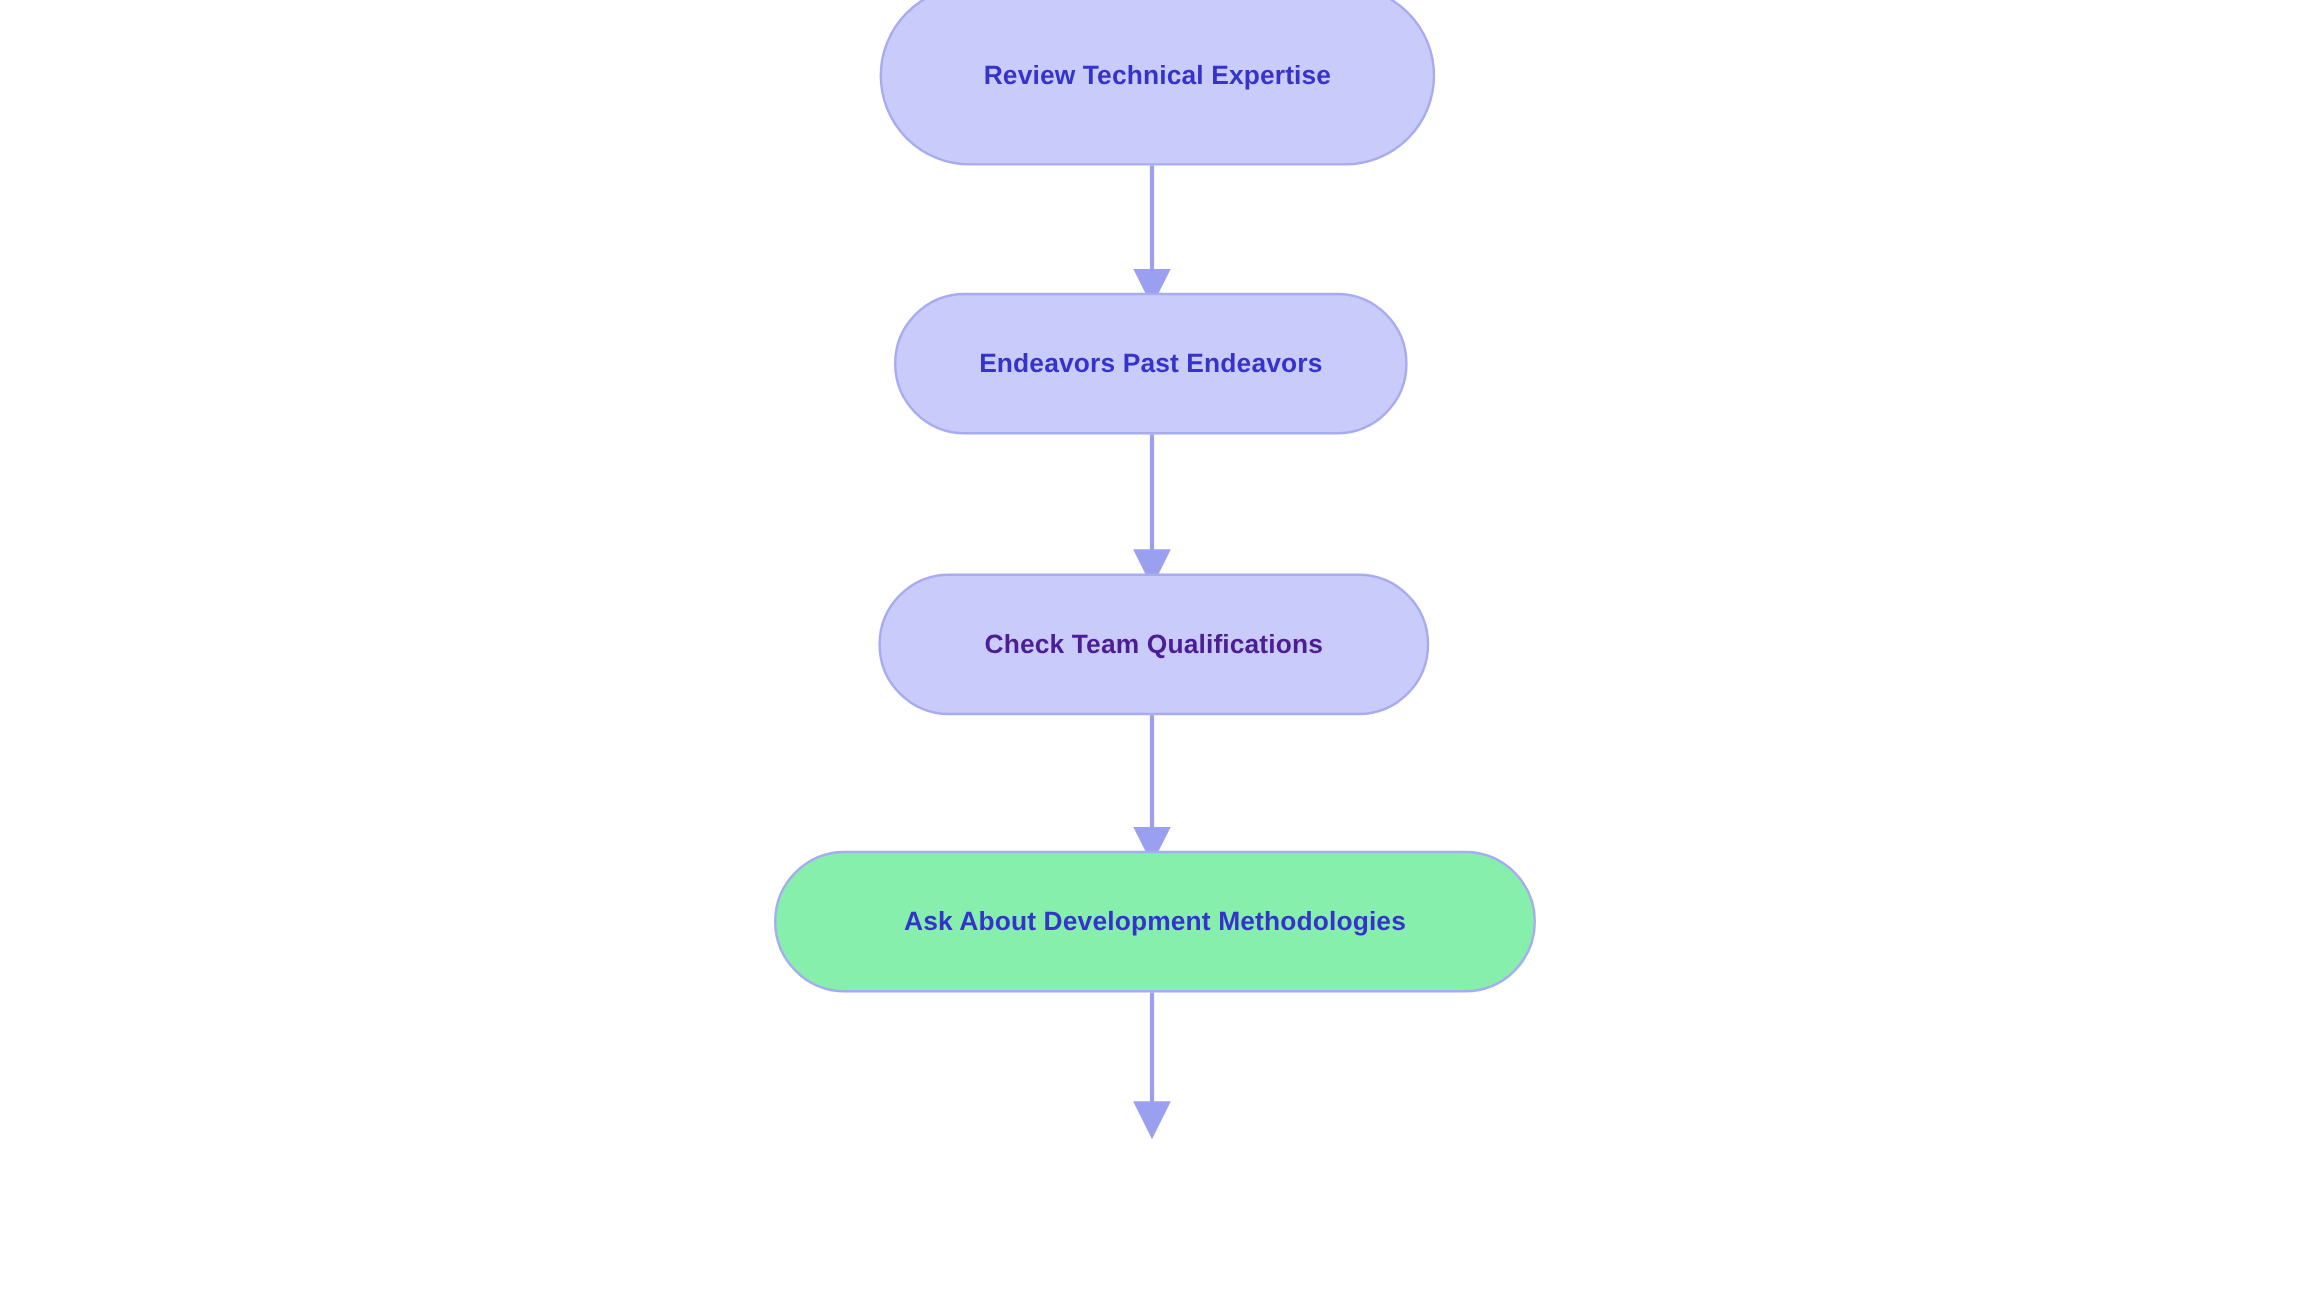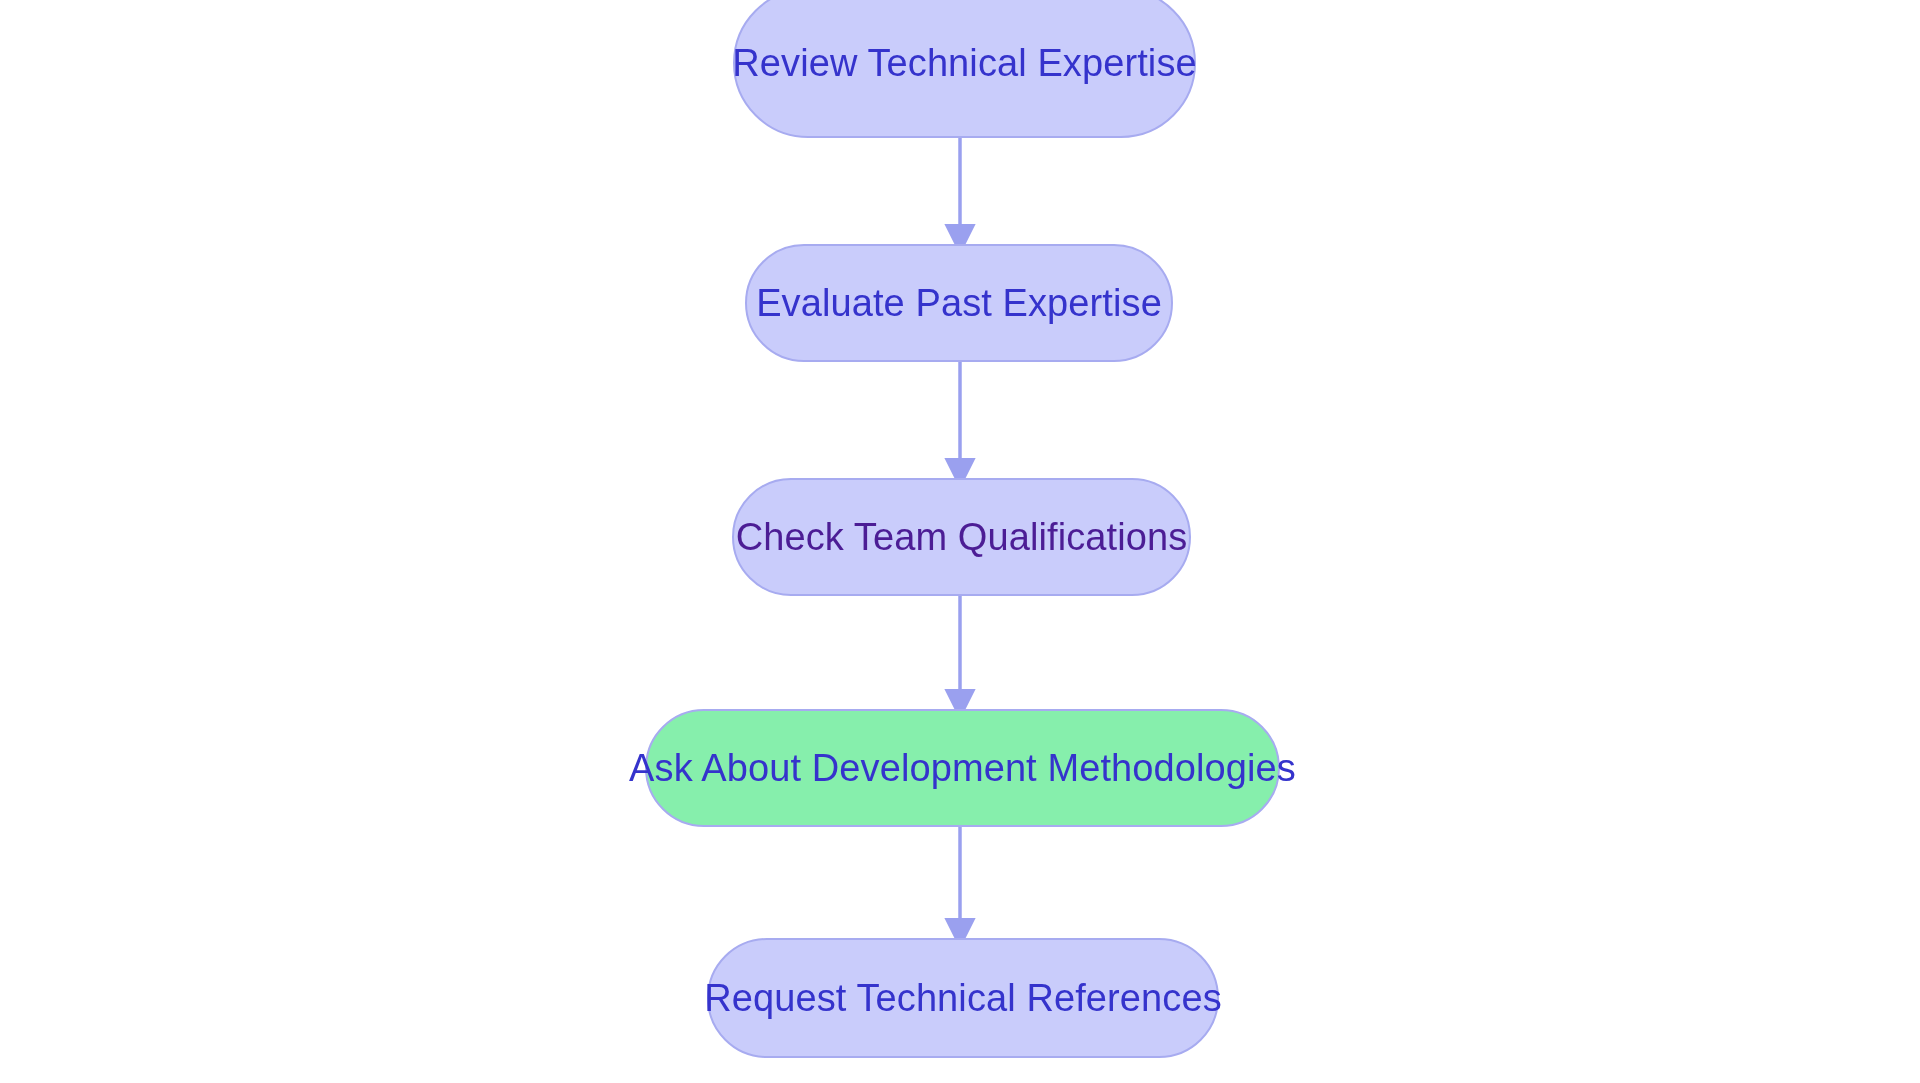--- a/index.html
+++ b/index.html
@@ -49,22 +49,22 @@
     justify-content: center;
     background: #c9ccfb;
     border: 2px solid #a7abf0;
     border-radius: 999px;
     white-space: nowrap;
   }
 
   .flow-node-label {
     color: #3533cc;
     font-family: "Liberation Sans", sans-serif;
-    font-size: 38px;
-    font-weight: 400;
+    font-size: 22px;
+    font-weight: 700;
     letter-spacing: 0.1px;
     line-height: 1;
     text-align: left;
     user-select: none;
   }
 
   
   #node-0 { left: 733px; top: -12px;  width: 463px; height: 150px; }
   #node-1 { left: 745px; top: 244px;  width: 428px; height: 118px; }
   #node-2 { left: 732px; top: 478px;  width: 459px; height: 118px; }
@@ -92,29 +92,26 @@
     <line x1="960" y1="827" x2="960" y2="922" stroke="#9aa0ef" stroke-width="3.5" marker-end="url(#arrow-head)"></line>
   </svg>
 
   <div id="node-layer">
 
     <div class="flow-node" id="node-0" style="background: rgb(201, 204, 251); border-color: rgb(167, 171, 240);">
       <span class="flow-node-label" style="color: rgb(53, 51, 204);">Review Technical Expertise</span>
     </div>
 
     <div class="flow-node" id="node-1" style="background: rgb(201, 204, 251); border-color: rgb(167, 171, 240);">
-      <span class="flow-node-label" style="color: rgb(53, 51, 204);">Evaluate Past Expertise</span>
+      <span class="flow-node-label" style="color: rgb(53, 51, 204);">Endeavors Past Endeavors</span>
     </div>
 
     <div class="flow-node" id="node-2" style="background: rgb(201, 204, 251); border-color: rgb(167, 171, 240);">
       <span class="flow-node-label" style="color: #4c1d95;">Check Team Qualifications</span>
     </div>
 
     <div class="flow-node" id="node-3" style="background: #86efac; border-color: rgb(167, 171, 240);">
       <span class="flow-node-label" style="color: rgb(53, 51, 204);">Ask About Development Methodologies</span>
     </div>
 
-    <div class="flow-node" id="node-4" style="background: rgb(201, 204, 251); border-color: rgb(167, 171, 240);">
-      <span class="flow-node-label" style="color: rgb(53, 51, 204);">Request Technical References</span>
-    </div>
 
   </div>
 </div>
 
 </body></html>

